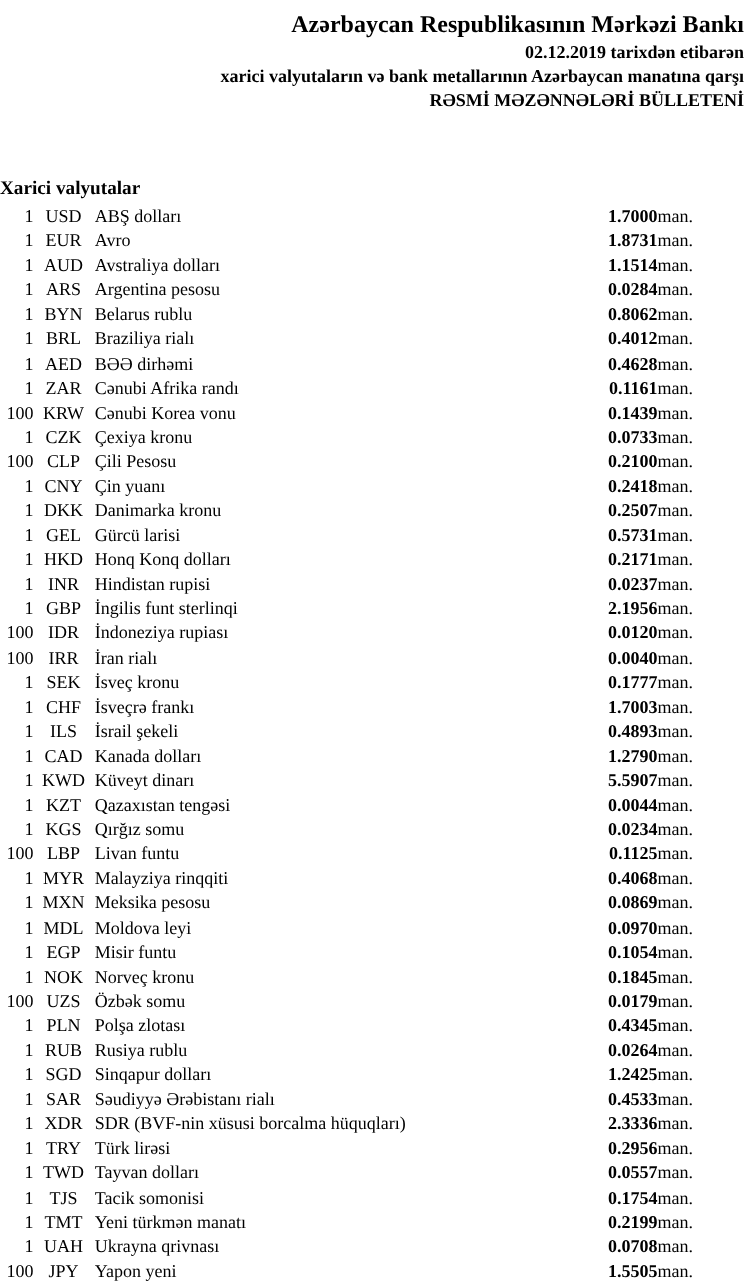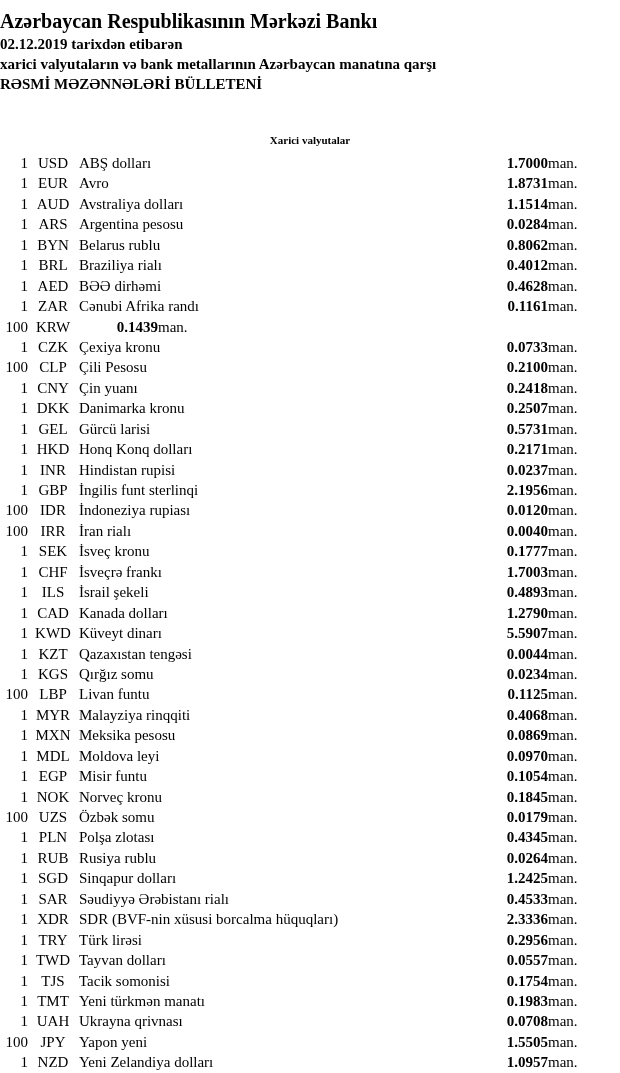--- a/index.html
+++ b/index.html
@@ -5,37 +5,36 @@
   * { margin: 0; padding: 0; box-sizing: border-box; }
   html, body { background: #ffffff; }
   body {
     width: 620px;
     height: 1073px;
     font-family: "Liberation Serif", "DejaVu Serif", serif;
     color: #000000;
     overflow: hidden;
   }
   .doc { padding-top: 8px; }
-  .header { text-align: left; }
+  .header { text-align: right; }
   .bank-title {
     font-size: 20px;
     font-weight: bold;
     line-height: 26px;
   }
   .hline {
     font-size: 15px;
     font-weight: bold;
     line-height: 20px;
   }
   .section-title {
-    text-align: center;
-    font-size: 11px;
+    font-size: 16px;
     font-weight: bold;
     line-height: 20px;
-    margin-top: 36px;
+    margin-top: 54px;
   }
   .table { margin-top: 3px; }
   .row {
     display: flex;
     height: 20.45px;
     font-size: 15px;
     line-height: 20.45px;
     padding-right: 22px;
     white-space: nowrap;
   }
@@ -111,20 +110,21 @@
       <div class="row">
         <span class="qty">1</span>
         <span class="code">ZAR</span>
         <span class="name">Cənubi Afrika randı</span>
         <span class="rate">0.1161</span>
         <span class="unit">man.</span>
       </div>
       <div class="row">
         <span class="qty">100</span>
         <span class="code">KRW</span>
+        <span class="name">Cənubi Korea vonu</span>
         <span class="rate">0.1439</span>
         <span class="unit">man.</span>
       </div>
       <div class="row">
         <span class="qty">1</span>
         <span class="code">CZK</span>
         <span class="name">Çexiya kronu</span>
         <span class="rate">0.0733</span>
         <span class="unit">man.</span>
       </div>
@@ -342,21 +342,21 @@
         <span class="qty">1</span>
         <span class="code">TJS</span>
         <span class="name">Tacik somonisi</span>
         <span class="rate">0.1754</span>
         <span class="unit">man.</span>
       </div>
       <div class="row">
         <span class="qty">1</span>
         <span class="code">TMT</span>
         <span class="name">Yeni türkmən manatı</span>
-        <span class="rate">0.1983</span>
+        <span class="rate">0.2199</span>
         <span class="unit">man.</span>
       </div>
       <div class="row">
         <span class="qty">1</span>
         <span class="code">UAH</span>
         <span class="name">Ukrayna qrivnası</span>
         <span class="rate">0.0708</span>
         <span class="unit">man.</span>
       </div>
       <div class="row">

